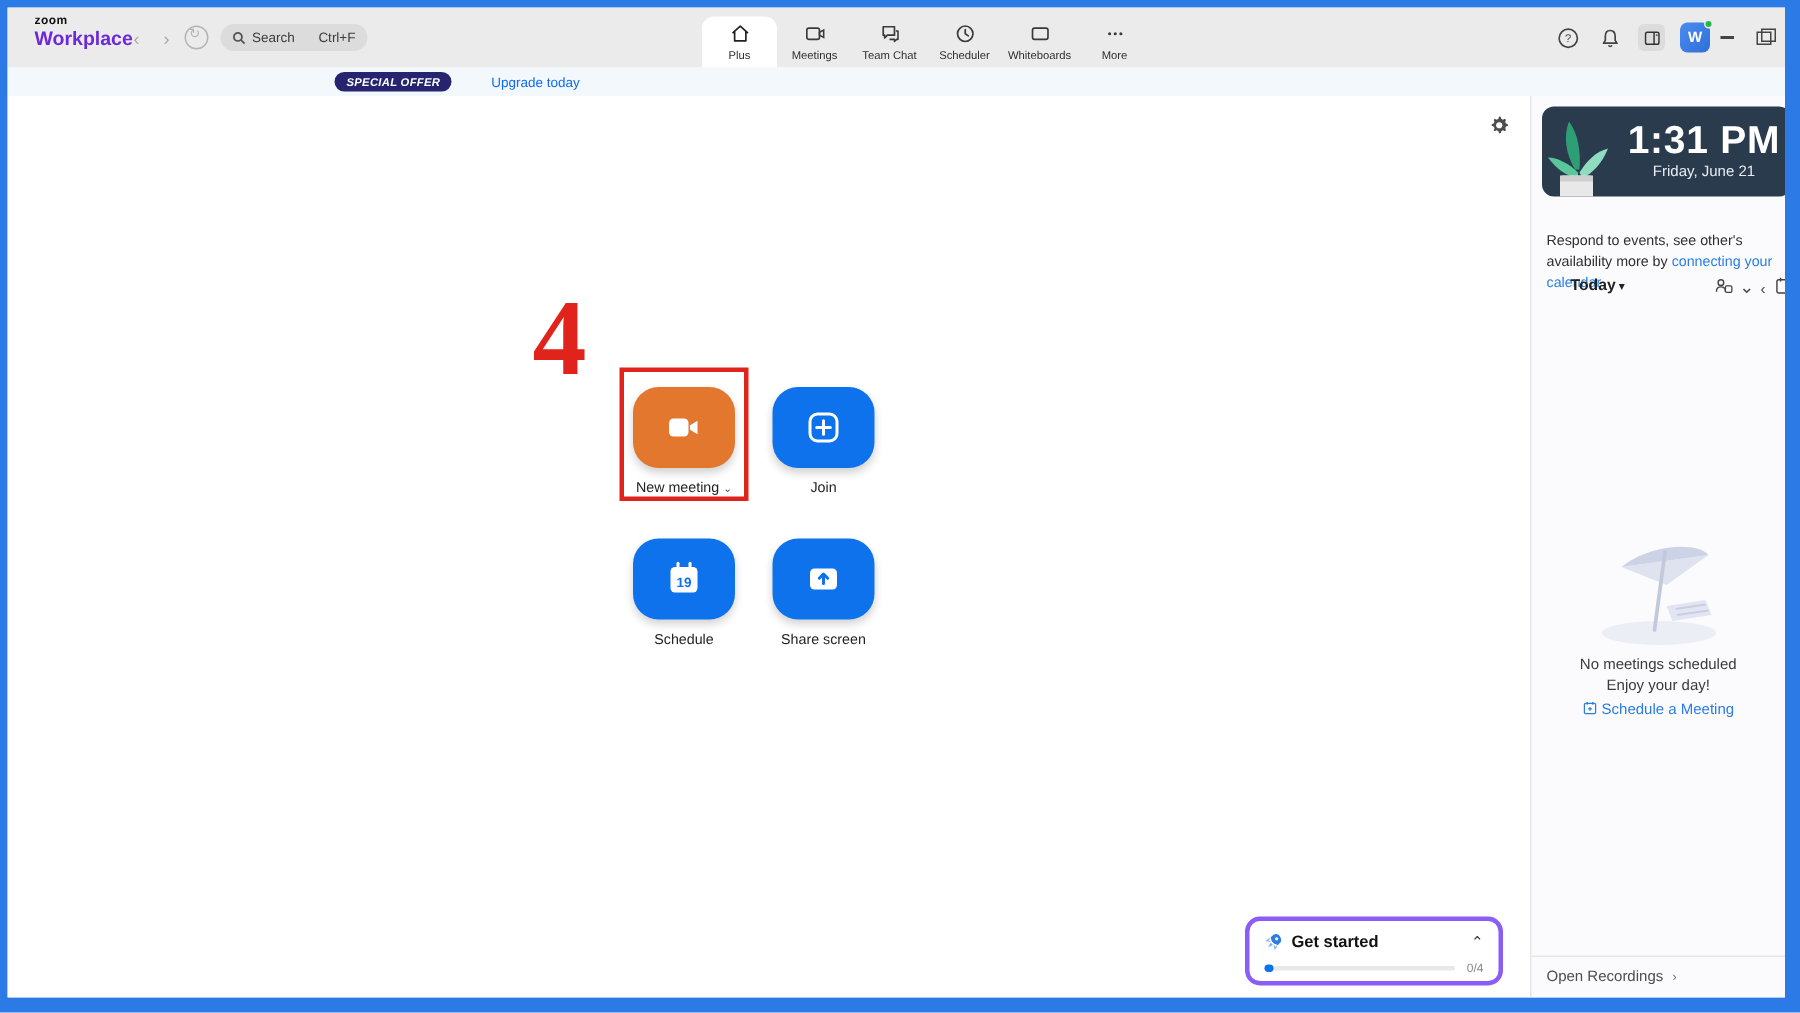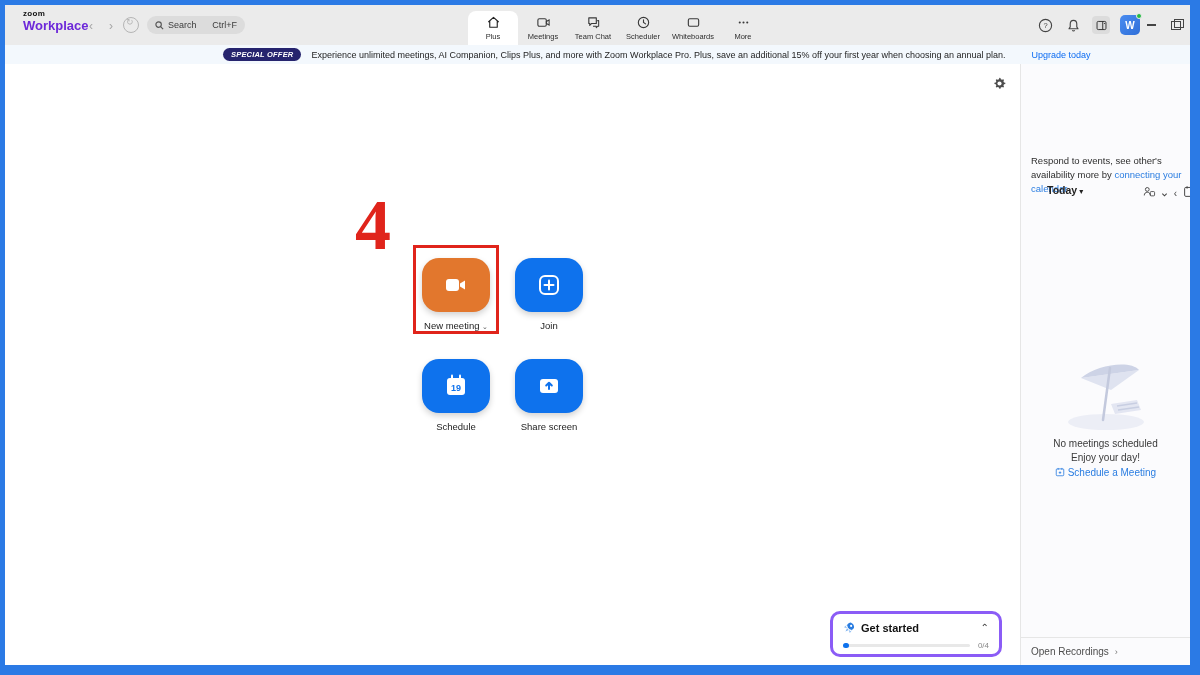--- a/index.html
+++ b/index.html
@@ -182,21 +182,20 @@
         <span>W</span>
         <span class="status"></span>
       </div>
     </div>
     <div class="winctl min"></div>
     <div class="winctl max"></div>
   </div>
 
   <div class="banner">
     <span class="badge">SPECIAL OFFER</span>
-    <span class="bannertext">Experience unlimited meetings, AI Companion, Clips Plus, and more with Zoom Workplace Pro. Plus, save an additional 15% off your first year when choosing an annual plan.</span>
     <span class="bannerlink">Upgrade today</span>
   </div>
 
   <div class="main">
     <div class="gear">
       <svg width="15" height="15" viewBox="0 0 16 16">
           <path d="M8 1.8 l1 .2 .4 1.4 1.3 .6 1.3-.6 .8 .8 -.6 1.3 .6 1.3 1.4 .4 0 1.2 -1.4 .4 -.6 1.3 .6 1.3 -.8 .8 -1.3-.6 -1.3 .6 -.4 1.4 -1.2 0 -.4-1.4 -1.3-.6 -1.3 .6 -.8-.8 .6-1.3 -.6-1.3 -1.4-.4 0-1.2 1.4-.4 .6-1.3 -.6-1.3 .8-.8 1.3 .6 1.3-.6 .4-1.4 Z" fill="#4d4d4d"></path>
           <circle cx="8" cy="8" r="2.2" fill="#fff"></circle>
         </svg>
     </div>
@@ -259,20 +258,31 @@
         <span class="gs-chevron">⌃</span>
       </div>
       <div class="gs-row2">
         <div class="gs-track"></div>
         <span class="gs-count">0/4</span>
       </div>
     </div>
   </div>
 
   <div class="sidebar">
+    <div class="clockcard">
+      <svg class="plant" width="46" height="58" viewBox="0 0 46 58">
+        <path d="M20 38 C14 28 12 16 16 6 C22 14 24 26 23 38 Z" fill="#2e9e77"></path>
+        <path d="M22 40 C16 34 8 30 2 30 C8 38 14 42 22 44 Z" fill="#59c79a"></path>
+        <path d="M23 40 C28 32 34 26 42 24 C38 34 32 40 25 44 Z" fill="#8fdcc0"></path>
+        <rect x="10" y="42" width="22" height="16" rx="2" fill="#e8e8e8"></rect>
+        <rect x="10" y="42" width="22" height="4" fill="#cfcfcf"></rect>
+      </svg>
+      <div class="clocktime">1:31 PM</div>
+      <div class="clockdate">Friday, June 21</div>
+    </div>
 
     <div class="notice"><span>Respond to events, see other's availability more by </span><span class="link">connecting your calendar</span></div>
 
     <div class="todayrow">
       <span class="todaylabel"><span>Today</span><span class="chv">▾</span></span>
       <span class="todayicons">
         <span>
           <svg width="14" height="12" viewBox="0 0 16 14">
               <circle cx="6" cy="4" r="2.2" fill="none" stroke="#444" stroke-width="1.1"></circle>
               <path d="M2.5 11 C2.5 8.6 4 7.3 6 7.3 C8 7.3 9.5 8.6 9.5 11" fill="none" stroke="#444" stroke-width="1.1"></path>

